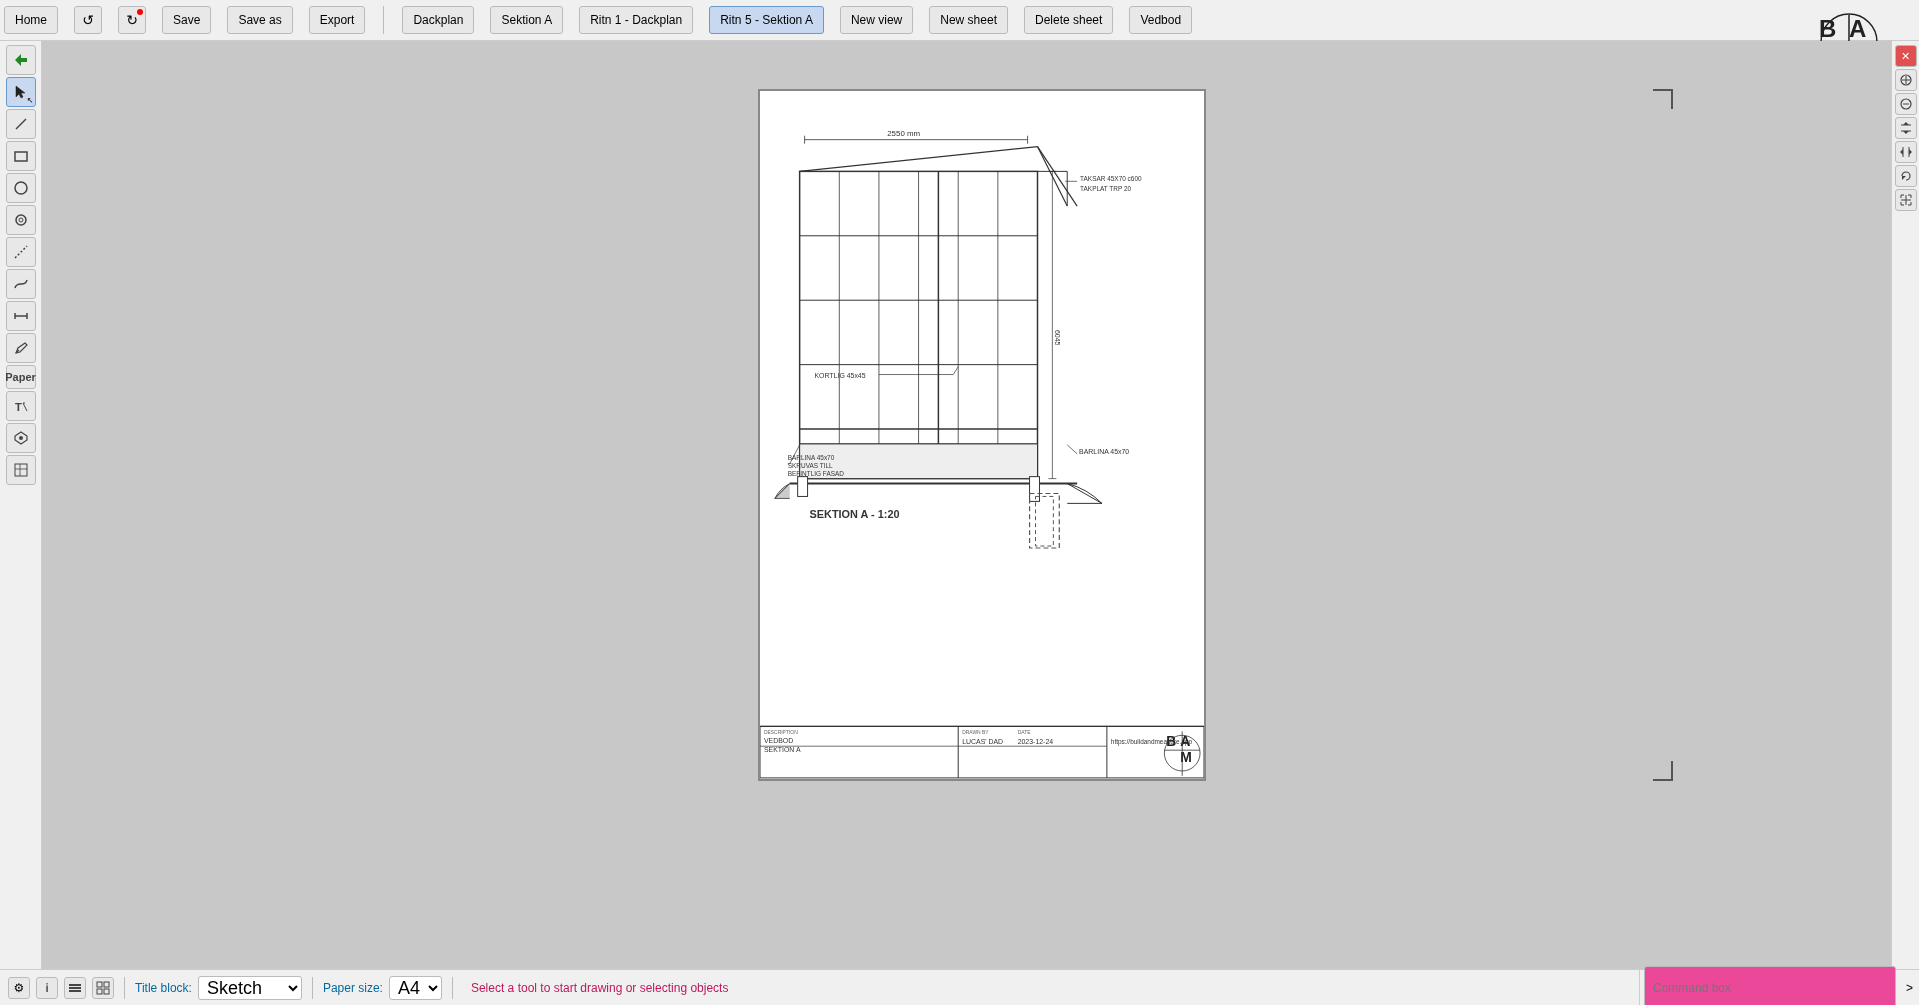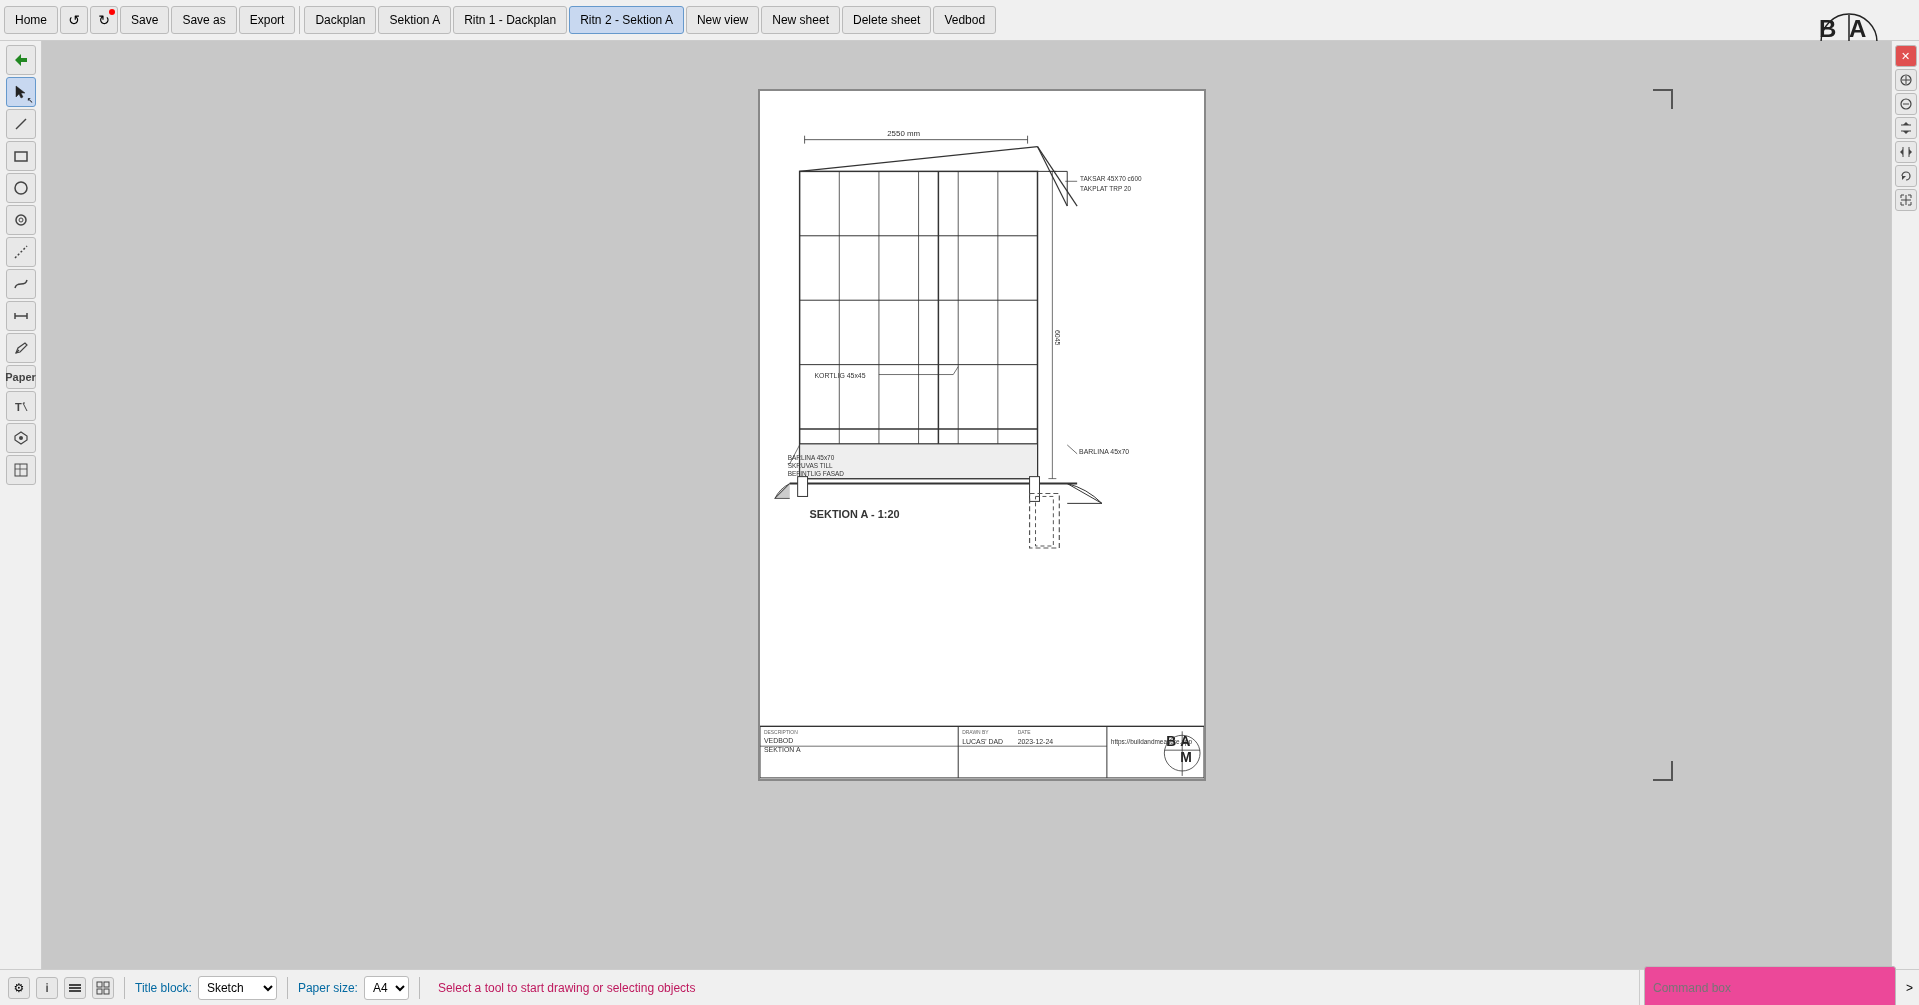--- a/index.html
+++ b/index.html
@@ -6,21 +6,21 @@
     body { font-family: Arial, sans-serif; font-size: 12px; background: #d0d0d0; overflow: hidden; width: 1919px; height: 1005px; }
 
     
     #toolbar {
       display: flex;
       align-items: center;
       background: #f0f0f0;
       border-bottom: 1px solid #ccc;
       height: 41px;
       padding: 0 4px;
-      gap: 2px;
+      gap: 16px;
     }
     .tb-btn {
       height: 28px;
       padding: 0 10px;
       background: #e8e8e8;
       border: 1px solid #bbb;
       border-radius: 3px;
       cursor: pointer;
       font-size: 12px;
       white-space: nowrap;
@@ -140,21 +140,21 @@
       display: flex; align-items: center; justify-content: center;
       font-size: 12px;
     }
     .sb-label { font-size: 12px; color: #0369a1; }
     .sb-select {
       height: 24px;
       padding: 0 4px;
       border: 1px solid #bbb;
       border-radius: 3px;
       background: white;
-      font-size: 12px;
+      font-size: 18px;
     }
     .sb-separator { width: 1px; height: 22px; background: #bbb; margin: 0 4px; }
     .sb-status { font-size: 12px; color: #be185d; margin-left: 8px; }
 
     
     #command-box {
       position: absolute;
       bottom: 0;
       right: 0;
       width: 280px;
@@ -210,21 +210,21 @@
     ↻
     <span style="position:absolute;top:2px;right:2px;width:6px;height:6px;background:red;border-radius:50%;"></span>
   </button>
   <button class="tb-btn">Save</button>
   <button class="tb-btn">Save as</button>
   <button class="tb-btn">Export</button>
   <div class="tb-separator"></div>
   <button class="tb-btn">Dackplan</button>
   <button class="tb-btn">Sektion A</button>
   <button class="tb-btn">Ritn 1 - Dackplan</button>
-  <button class="tb-btn active">Ritn 2 - Sektion A</button>
+  <button class="tb-btn active">Ritn 5 - Sektion A</button>
   <button class="tb-btn">New view</button>
   <button class="tb-btn">New sheet</button>
   <button class="tb-btn">Delete sheet</button>
   <button class="tb-btn">Vedbod</button>
 
   <div style="margin-left:auto;">
     <div id="logo">
       <svg width="70" height="70" viewBox="0 0 70 70">
         <text x="5" y="30" font-size="24" font-weight="bold" fill="#222">B</text>
         <text x="35" y="30" font-size="24" font-weight="bold" fill="#222">A</text>

